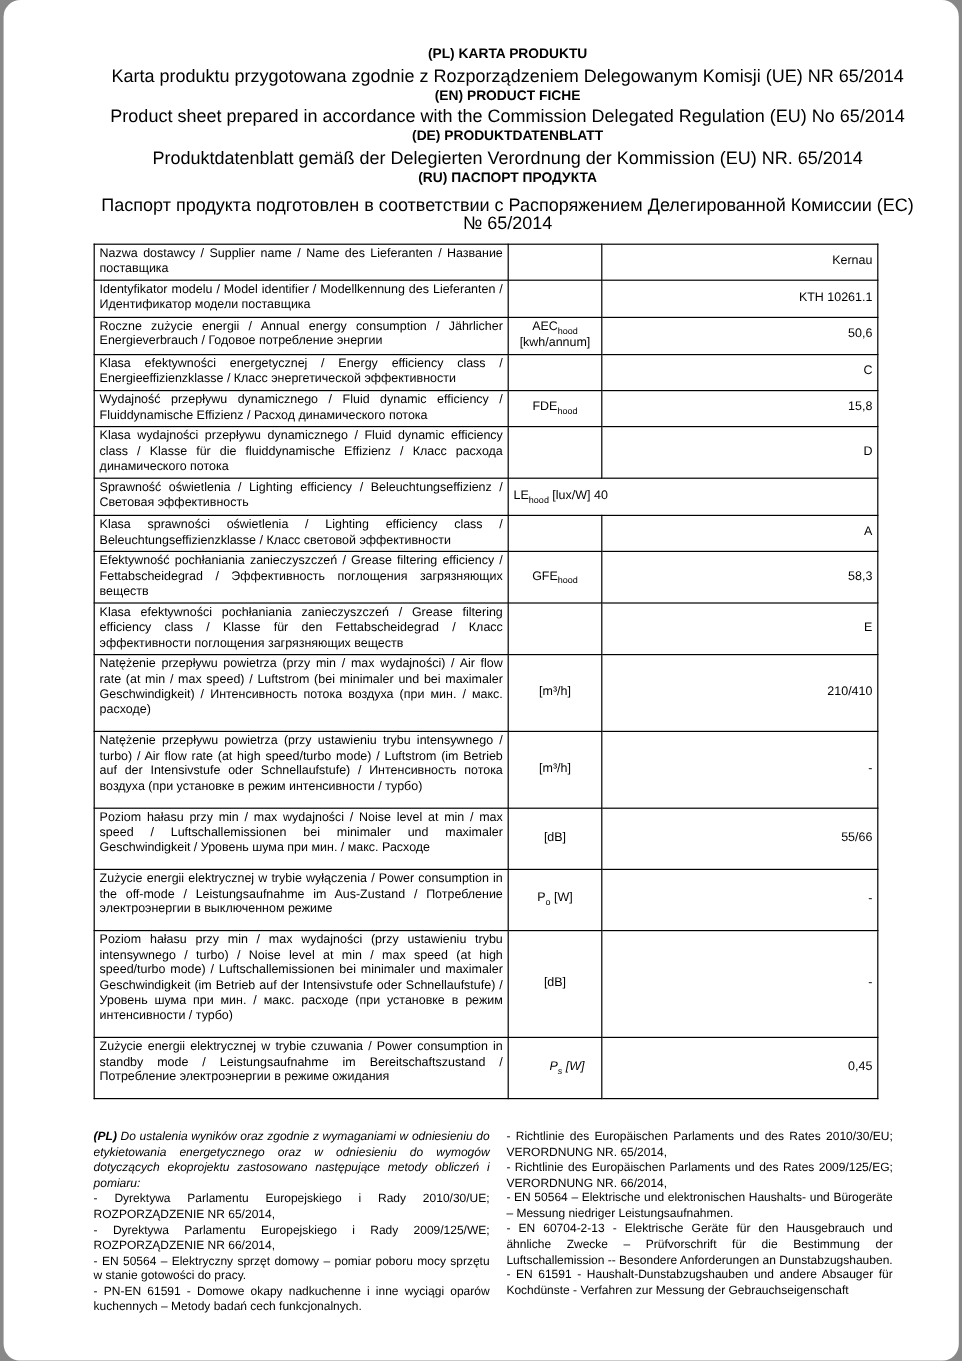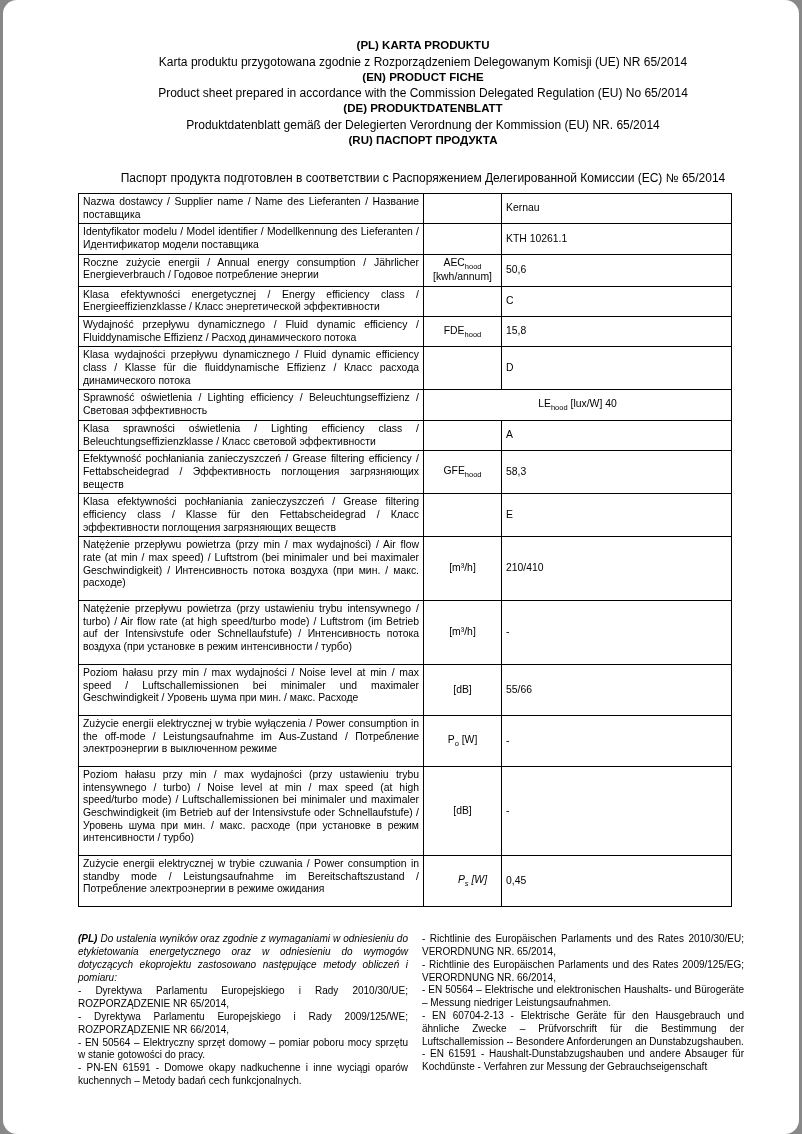--- a/index.html
+++ b/index.html
@@ -4,33 +4,33 @@
 <style>
   * { margin:0; padding:0; box-sizing:border-box; }
   html,body { background:#888; }
   body { font-family:"Liberation Sans", sans-serif; color:#000; }
   .page {
     width:796px; height:1134px; margin:0 auto; background:#fff;
     padding:40px 37px 20px 75px; overflow:hidden; position:relative;border-radius:14px;
   }
   
   .header { text-align:center; width:690px; }
-  .h { font-size:12px; line-height:1.0; margin-bottom:4px; }
+  .h { font-size:15px; line-height:1.0; margin-bottom:4px; }
   .h.bold { font-weight:bold; font-size:11.5px; }
-  .h.last { margin-top:26px; margin-bottom:0; }
+  .h.last { margin-top:9px; margin-bottom:0; }
   
   table.fiche { border-collapse:collapse; width:653px; margin-top:9px; table-layout:fixed; }
   col.c1 { width:345px; } col.c2 { width:78px; } col.c3 { width:230px; }
   .fiche td {
     border:1px solid #000; padding:2px 4px; font-size:10.4px; line-height:1.22;
   }
   .fiche td.label { text-align:justify; vertical-align:top; }
   .fiche td.sym  { text-align:center; vertical-align:middle; }
-  .fiche td.sym.merged { text-align:center; }
-  .fiche td.val  { text-align:left; vertical-align:middle; }
+  .fiche td.sym.merged { text-align:left; }
+  .fiche td.val  { text-align:right; vertical-align:middle; }
   .fiche tr:nth-child(n+11) td.label { padding-bottom:10px; }
   .fiche sub { font-size:7.5px; }
   .it { font-style:italic;margin-left:20px; }
   
   .notes {
     display:grid; grid-template-columns:330px 322px; column-gap:14px; row-gap:36px;
     margin-top:26px; width:666px; font-size:10px; line-height:1.28; text-align:justify;
   }
   .note p { margin-bottom:1px;font-style:italic; }
   .note .note-line { }

